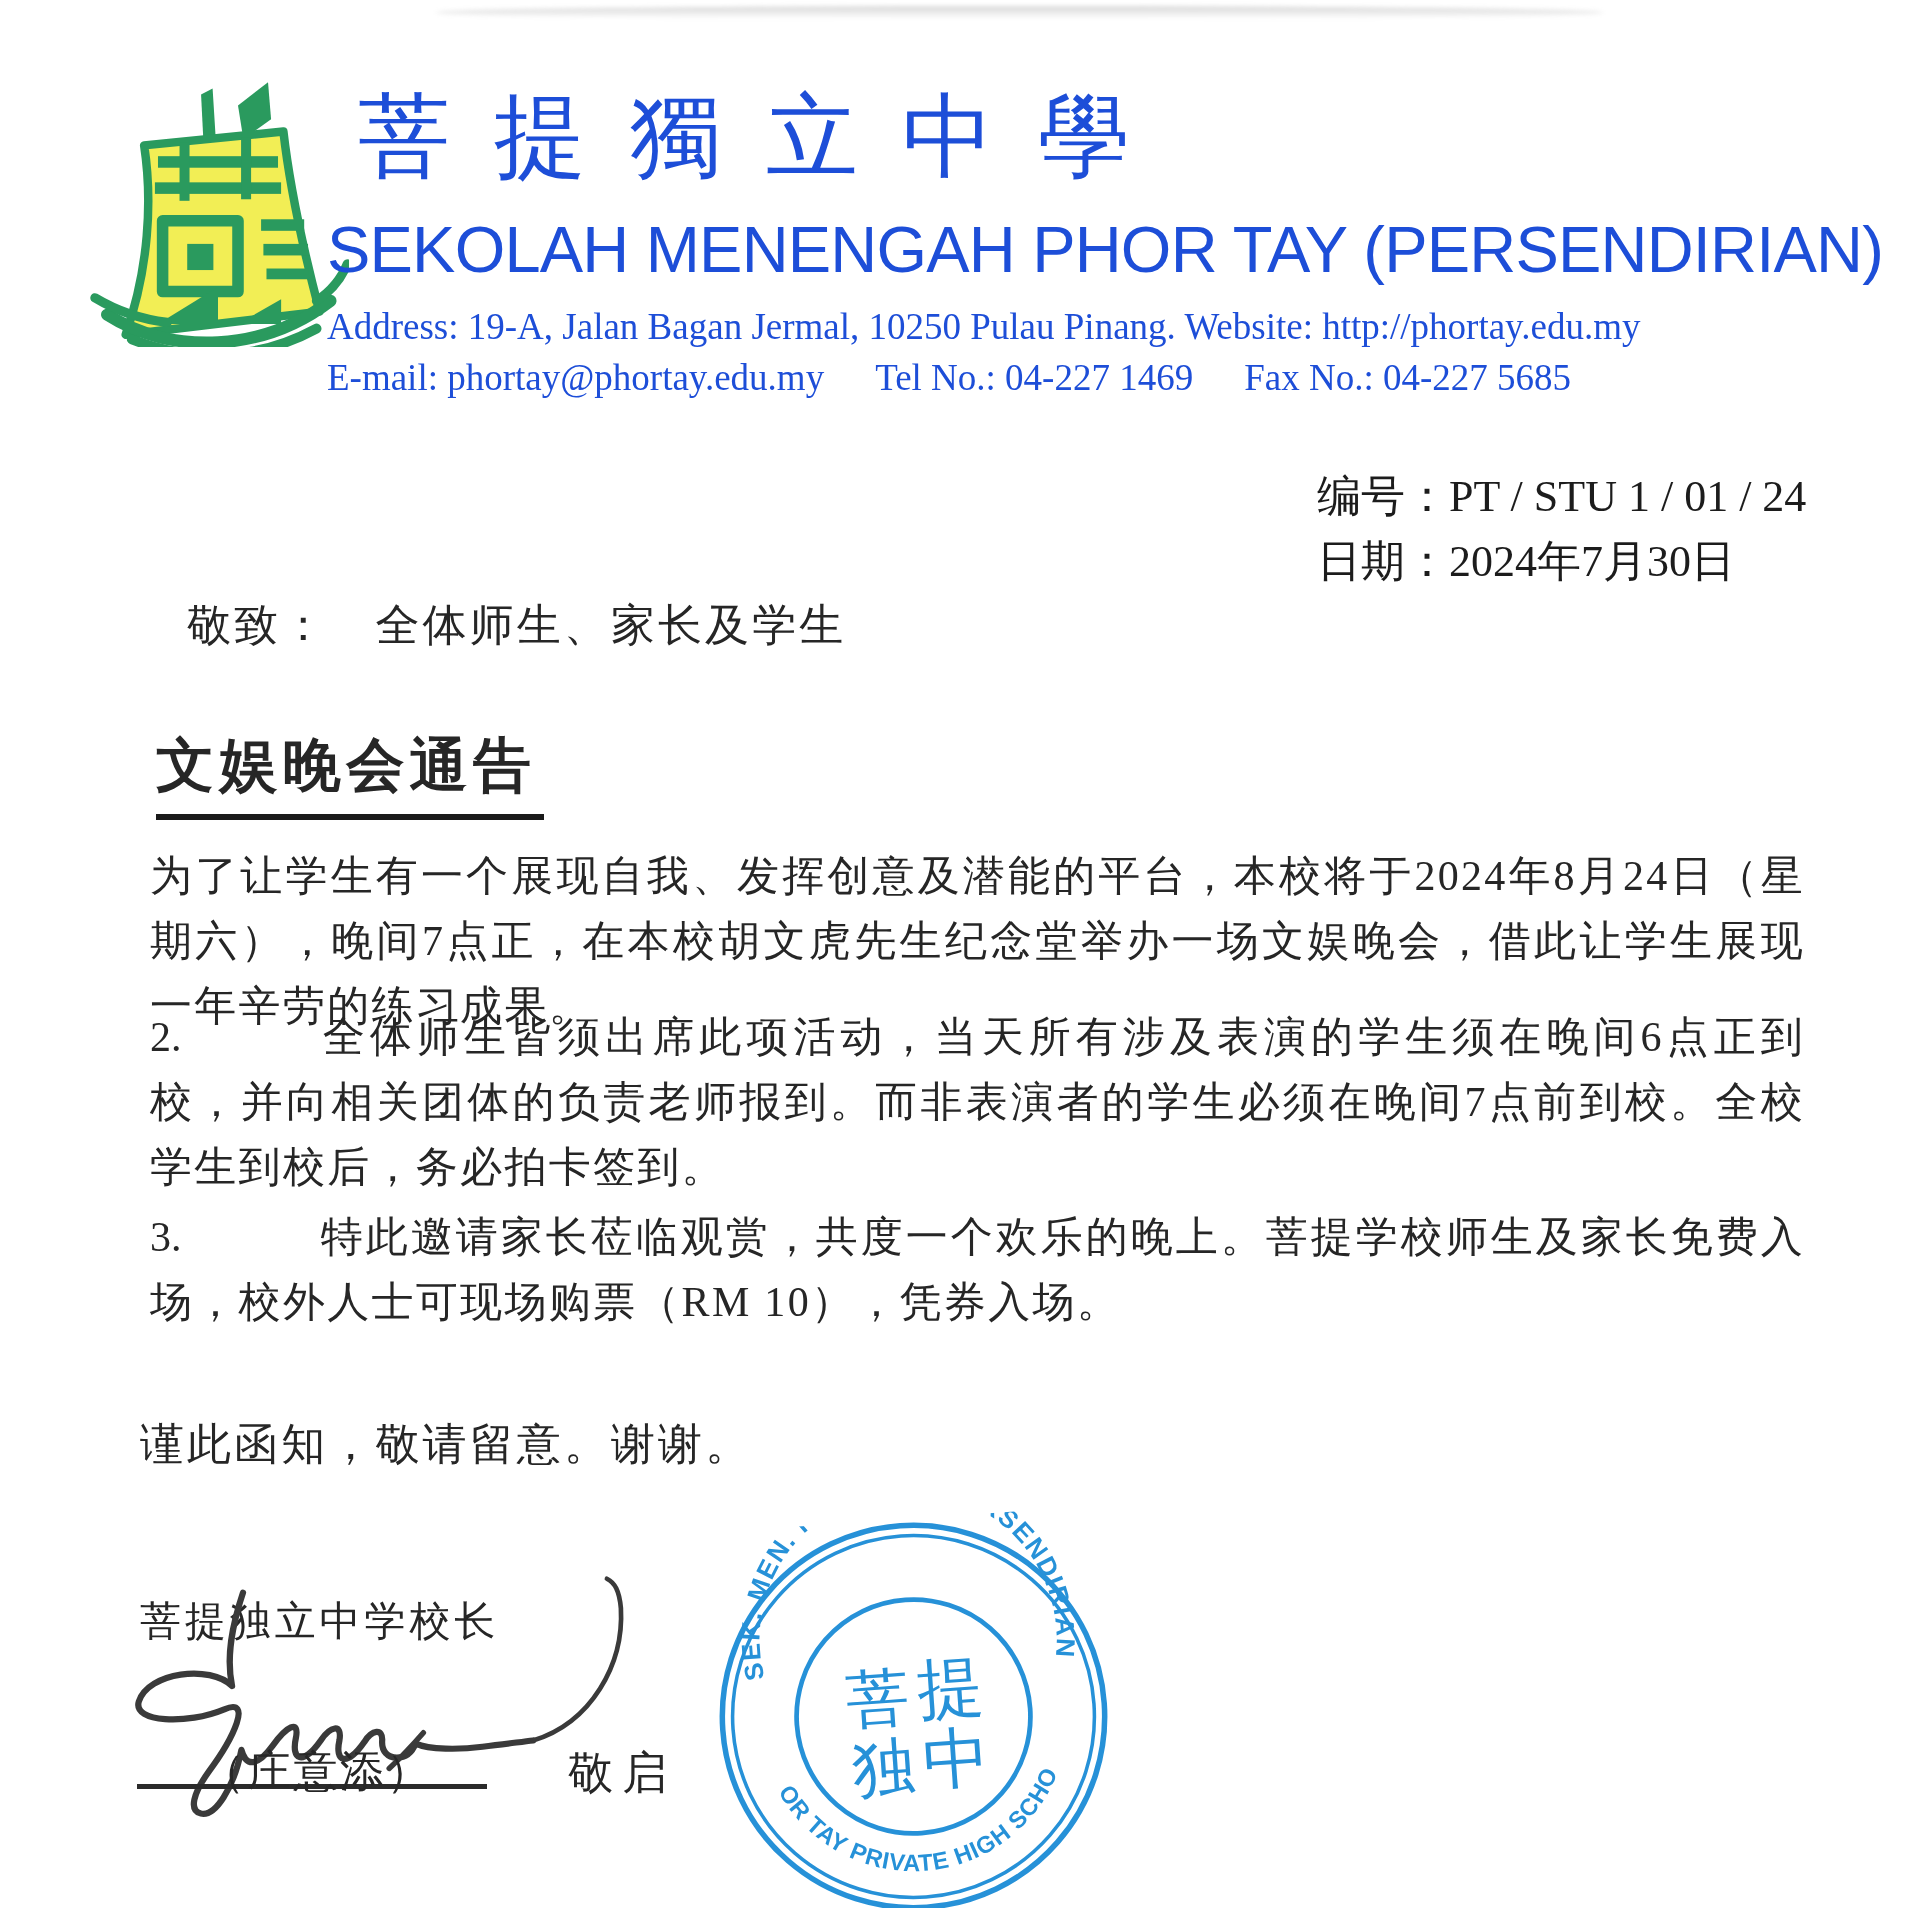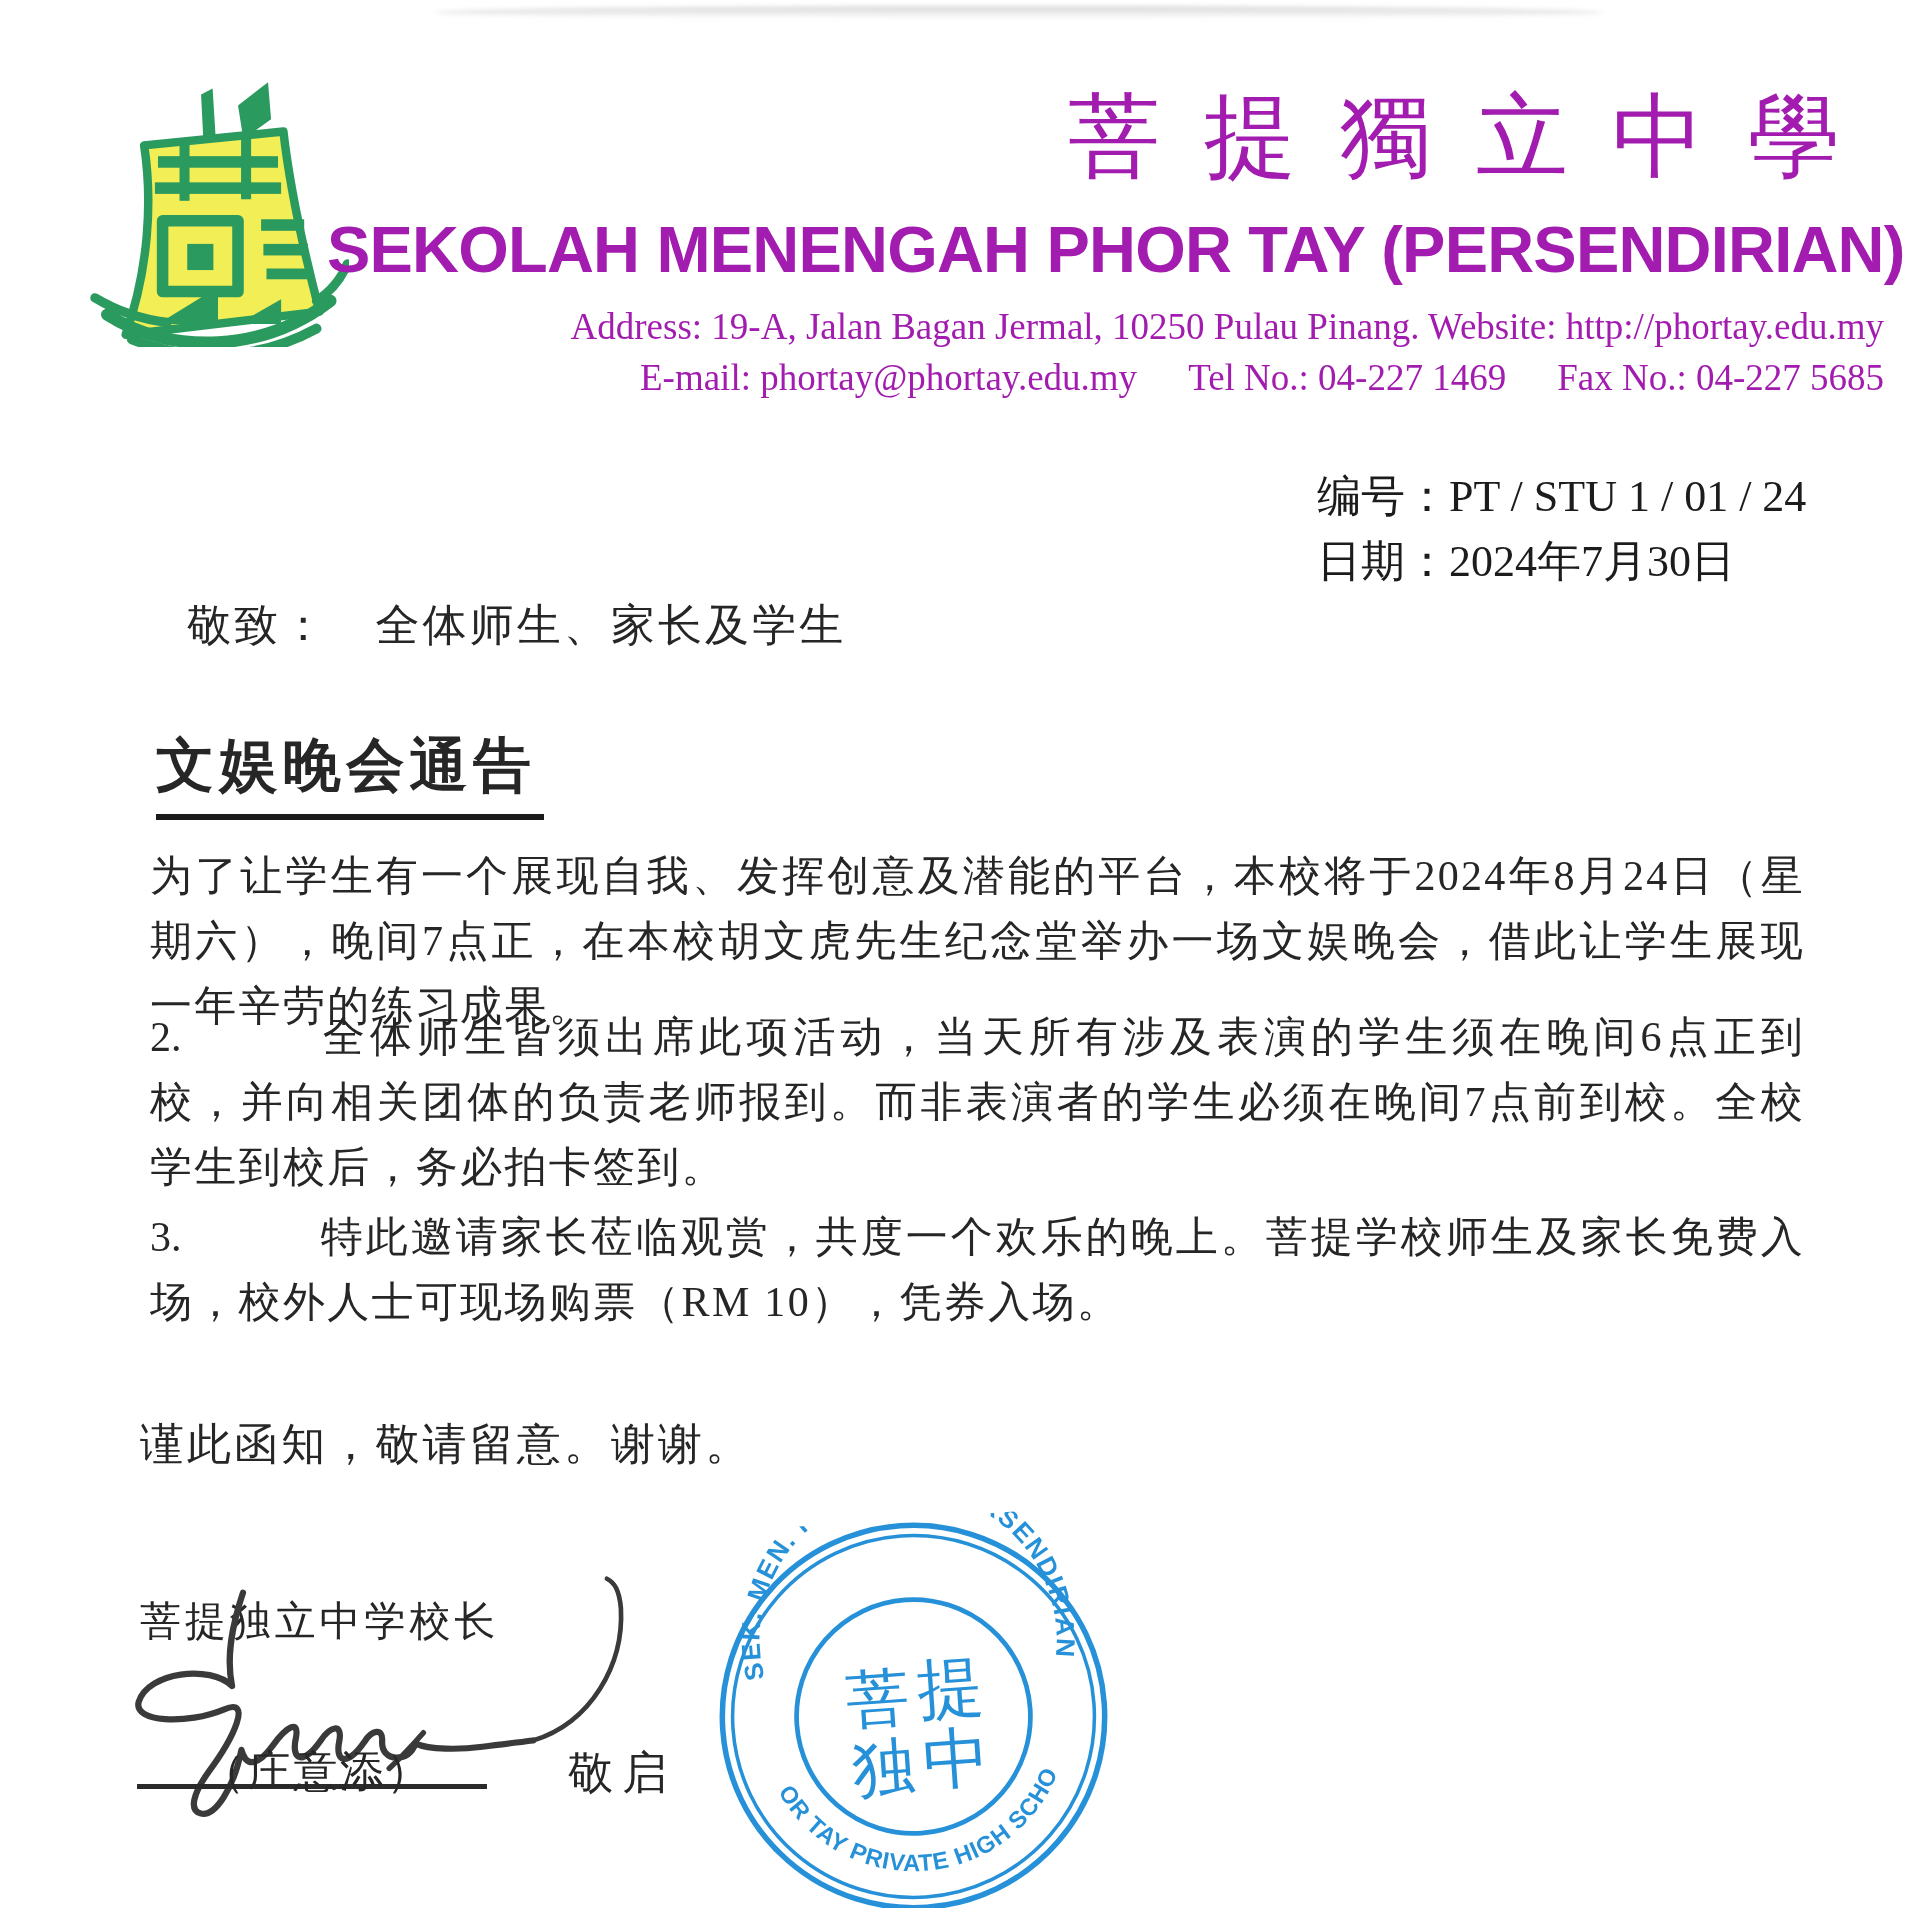--- a/index.html
+++ b/index.html
@@ -11,27 +11,27 @@
     font-family:"Liberation Serif","DejaVu Serif",serif;
     color:#262626;
   }
   .scan-shadow{
     position:absolute;top:6.2px;left:436px;width:1167px;height:12.5px;
     background:linear-gradient(to bottom,rgba(150,150,150,.38),rgba(220,220,220,0));
     border-radius:50%;filter:blur(2.3px);
   }
   
   .logo{position:absolute;left:87px;top:70px;width:262px;height:277px;}
-  .head-text{position:absolute;left:327px;top:75px;width:1557px;text-align:right;color:#a21caf;}
+  .head-text{position:absolute;left:327px;top:75px;width:1557px;text-align:left;color:#1d4ed8;}
   .cn-title{
     font-size:92px;letter-spacing:44px;padding-left:31px;white-space:nowrap;
     font-family:"Liberation Serif","DejaVu Serif",serif;font-weight:500;
   }
   .latin-title{
-    margin-top:12.5px;font-size:65px;font-weight:bold;letter-spacing:-0.8px;white-space:nowrap;
+    margin-top:12.5px;font-size:65px;font-weight:normal;letter-spacing:-0.8px;white-space:nowrap;
     font-family:"Liberation Sans","DejaVu Sans",sans-serif;
   }
   .addr{
     margin-top:18.7px;font-size:37px;letter-spacing:0;white-space:nowrap;
     font-family:Liberation Serif, serif;
   }
   .addr2{margin-top:7.8px;}
   .addr2 .gap{display:inline-block;width:51px;}
   
   .ref-block{position:absolute;left:1317px;top:464px;font-size:44px;line-height:65px;color:#1c1c1c;white-space:nowrap;}

